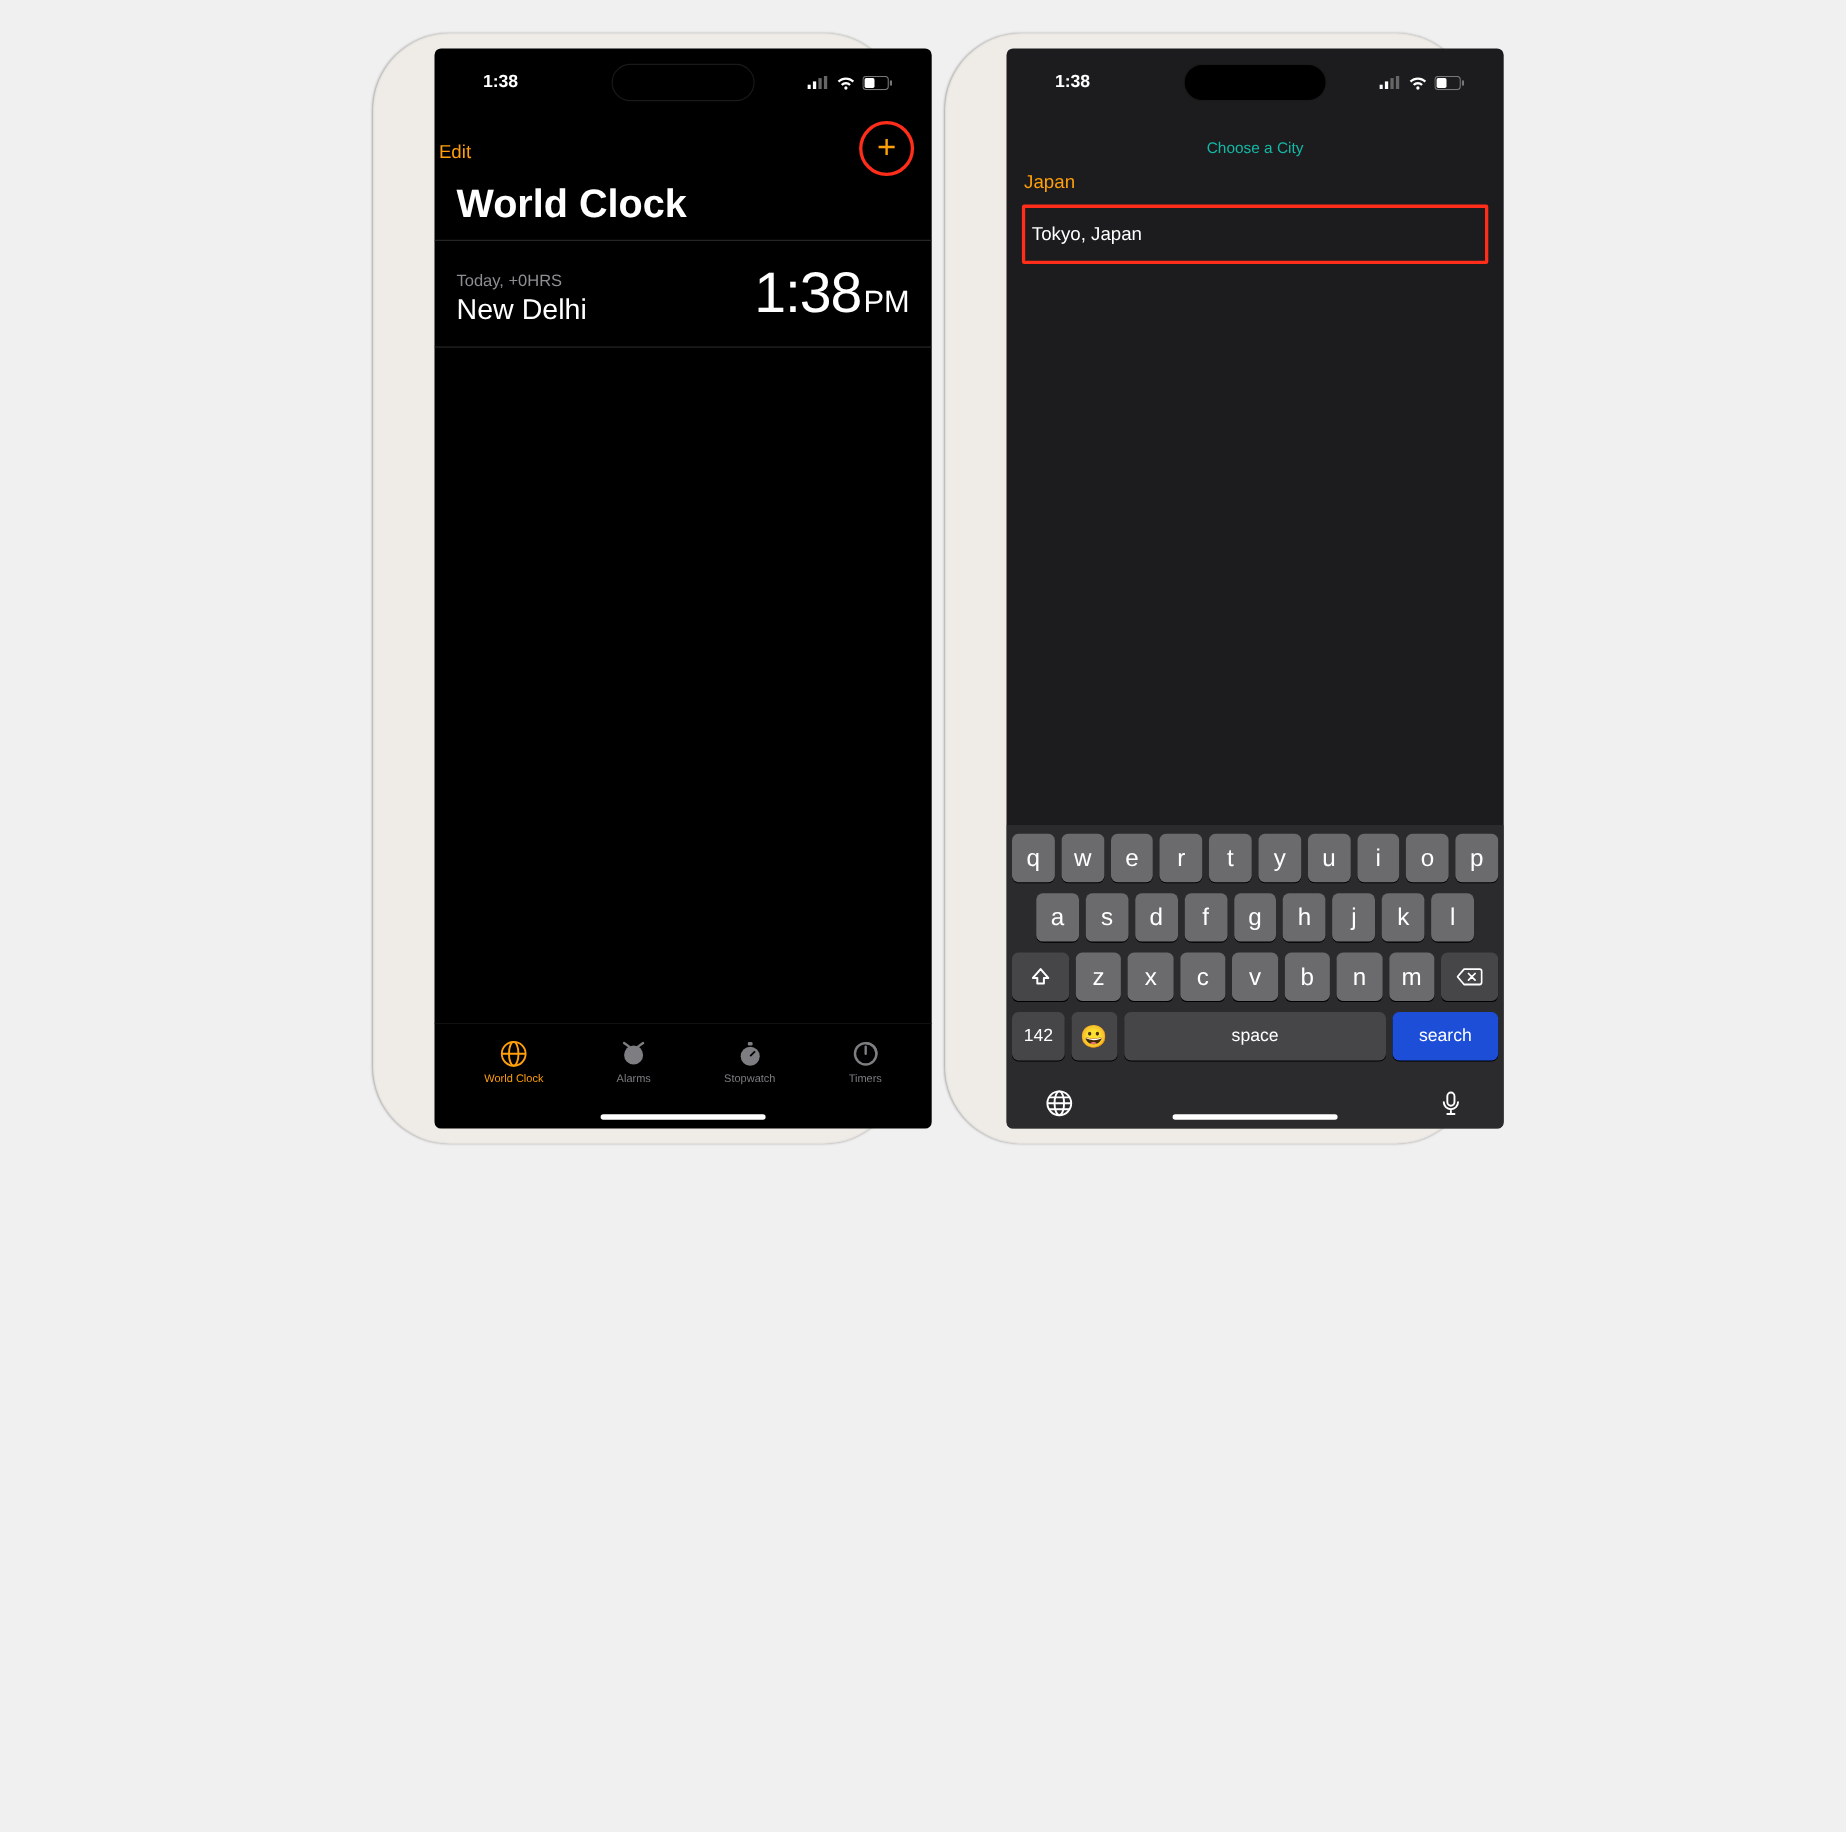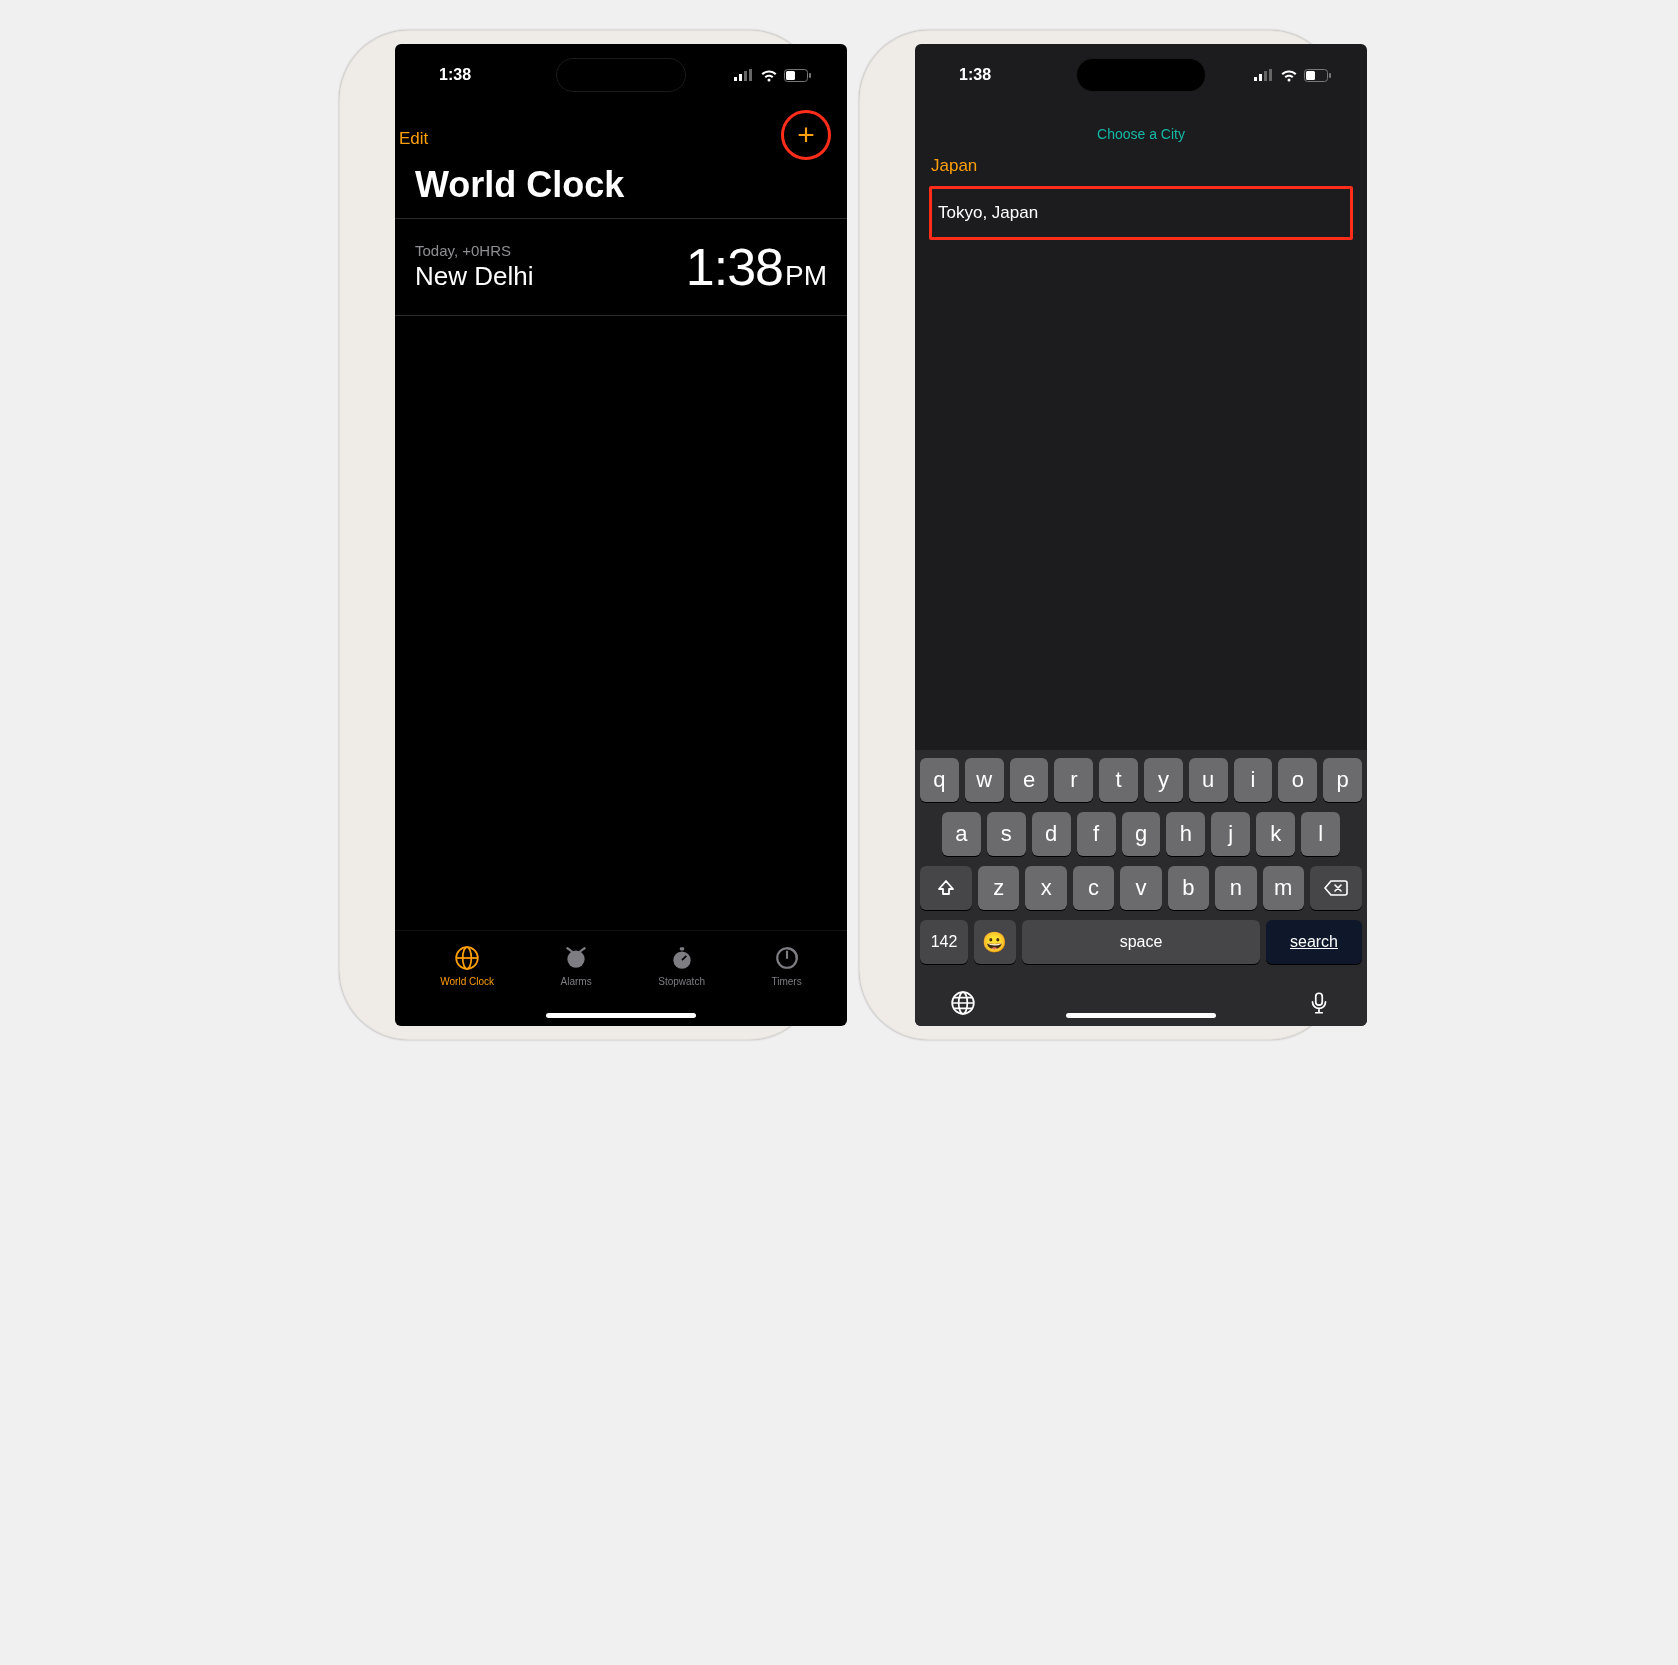--- a/index.html
+++ b/index.html
@@ -72,21 +72,21 @@
     display: flex; align-items: center; justify-content: center;
     margin-right: -4px;
     margin-top: -8px;
   }
   .plus-circle span { color:#ff9f0a; font-size: 30px; font-weight: 300; line-height: 1;}
   .bigtitle { font-size: 36px; font-weight: 700; padding: 0 20px 12px; }
   .clock-row {
     border-top: 1px solid #2a2a2a;
     border-bottom: 1px solid #2a2a2a;
     padding: 18px 20px;
-    display: flex; justify-content: space-between; align-items: center;
+    display: flex; justify-content: space-between; align-items: flex-end;
   }
   .clock-left .sub { color:#8e8e93; font-size:15px; }
   .clock-left .city { font-size: 26px; margin-top:2px;}
   .clock-time { display:flex; align-items: baseline; gap:2px;}
   .clock-time .t { font-size:52px; font-weight:300; letter-spacing:-1px;}
   .clock-time .ampm { font-size:28px; font-weight:300;}
   .spacer { flex:1; }
   
   .tabbar {
     height: 96px;
@@ -134,21 +134,21 @@
   .krow { display:flex; gap:6px; margin-bottom:10px; justify-content:center;}
   .key {
     flex:1; background:#6b6b6e; color:#fff; height:44px; border-radius:6px;
     display:flex; align-items:center; justify-content:center; font-size:22px;
     box-shadow: 0 1px 0 #000;
   }
   .krow.row2 { padding: 0 22px; }
   .key.dark { background:#464649; }
   .key.fixed { flex:0 0 52px; }
   .key.space { flex:1; font-size:16px;}
-  .key.search { flex:0 0 96px; background:#0f172a; font-size:16px;text-decoration:underline;}
+  .key.search { flex:0 0 96px; background:#1d4ed8; font-size:16px;}
   .key.num { flex:0 0 48px; font-size:16px;}
   .key.emoji { flex:0 0 42px; font-size:20px;}
   .kb-bottom { display:flex; justify-content:space-between; align-items:center; padding:16px 30px 0;}
   .kb-bottom svg { width:26px;height:26px; }
 </style>
 </head>
 <body>
 
 <div class="phone">
   <div class="screen">

